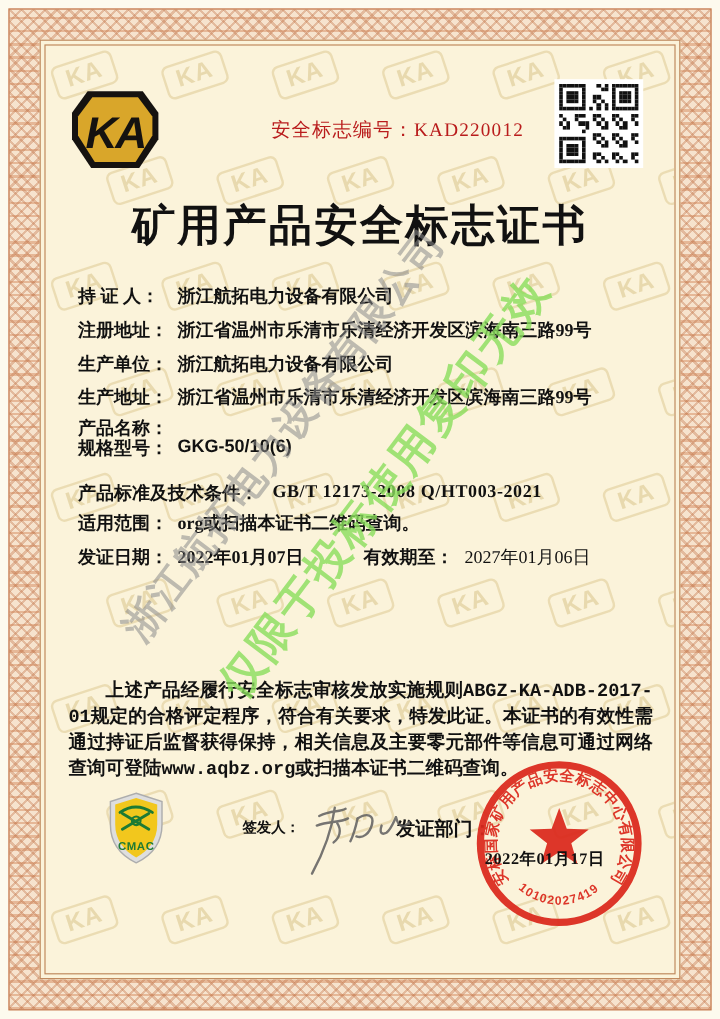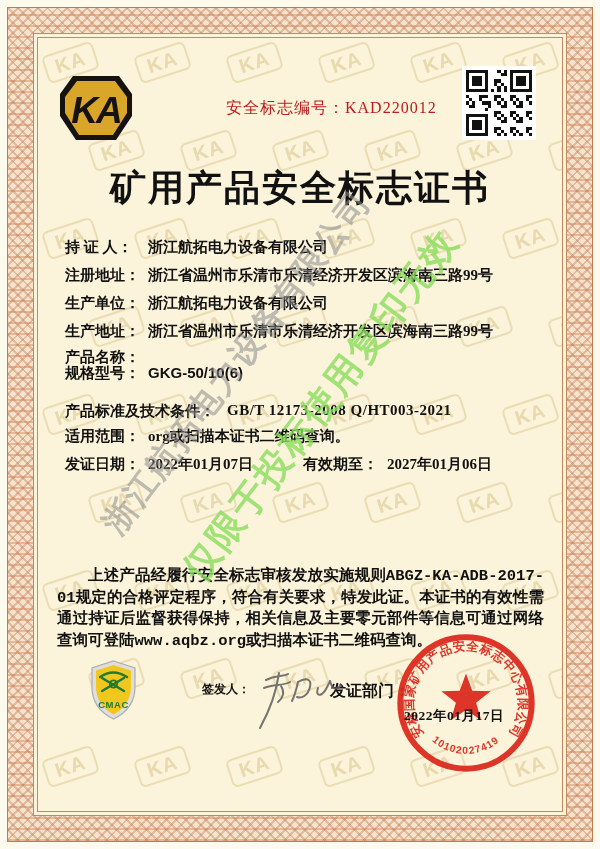--- a/index.html
+++ b/index.html
@@ -33,21 +33,21 @@
   .qr i{display:block;}
   .qr i.on{background:#111;}
   .doc-title{position:absolute;left:0;top:164px;width:100%;text-align:center;
     font-size:36px;font-weight:700;color:#111;letter-spacing:2px;}
   
   .row{position:absolute;left:65px;width:480px;height:22px;font-size:15px;color:#111;white-space:nowrap;}
   .row .lab{position:absolute;left:0;font-weight:700;}
   .row .val{position:absolute;left:83px;font-weight:700;}
   .row.std .val{left:162px;letter-spacing:.5px;text-align:center;}
   .row .lab2{position:absolute;left:238px;font-weight:700;}
-  .row .val2{position:absolute;left:322px;font-weight:700;}
+  .row .val2{position:absolute;left:322px;font-weight:400;}
   .statement{position:absolute;left:57px;top:566px;width:487px;font-size:15.5px;font-weight:700;
     color:#111;line-height:21.5px;text-align:justify;text-indent:2em;font-family:Liberation Mono, monospace;}
   
   .wm{position:absolute;white-space:nowrap;font-weight:700;pointer-events:none;z-index:4;text-align:center;}
   .wm-gray{left:22px;top:340px;width:430px;font-size:33px;letter-spacing:2px;
     color:var(--wm-gray);opacity:.55;transform:rotate(-53deg);}
   .wm-green{left:112px;top:392px;width:400px;font-size:37px;letter-spacing:2px;
     color:var(--wm-green);opacity:.8;transform:rotate(-53deg);}
   
   .cmac{position:absolute;left:90px;top:660px;}

